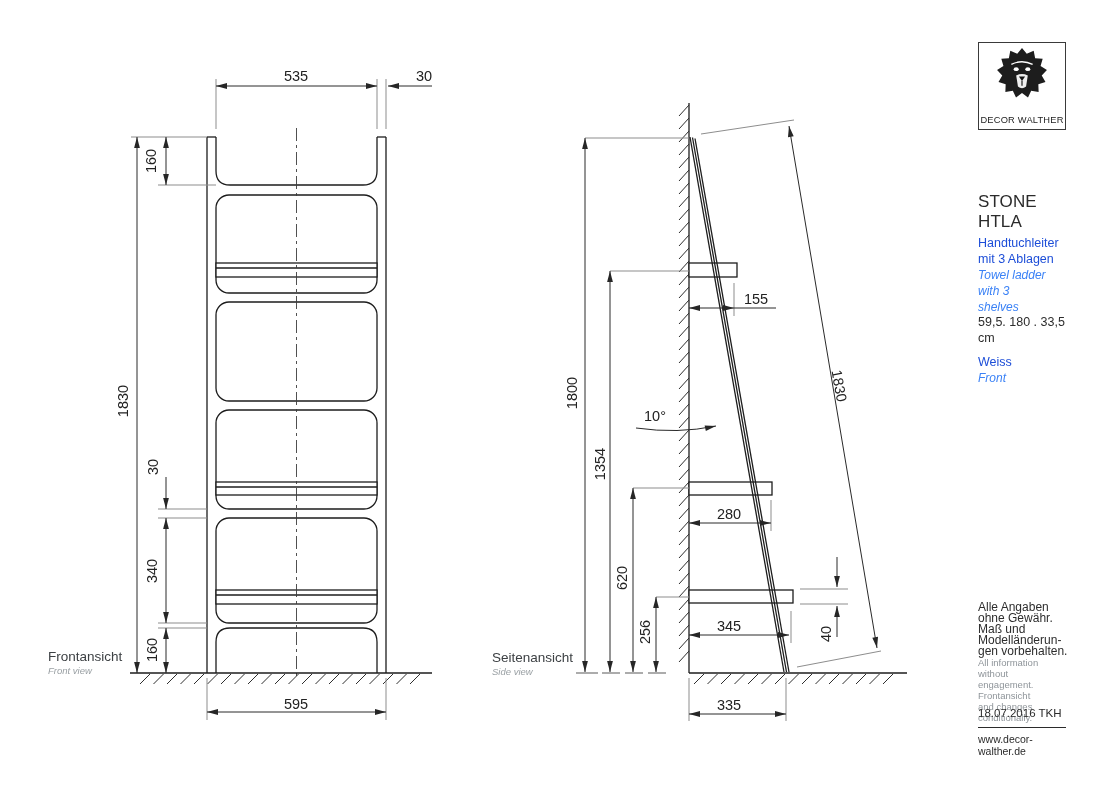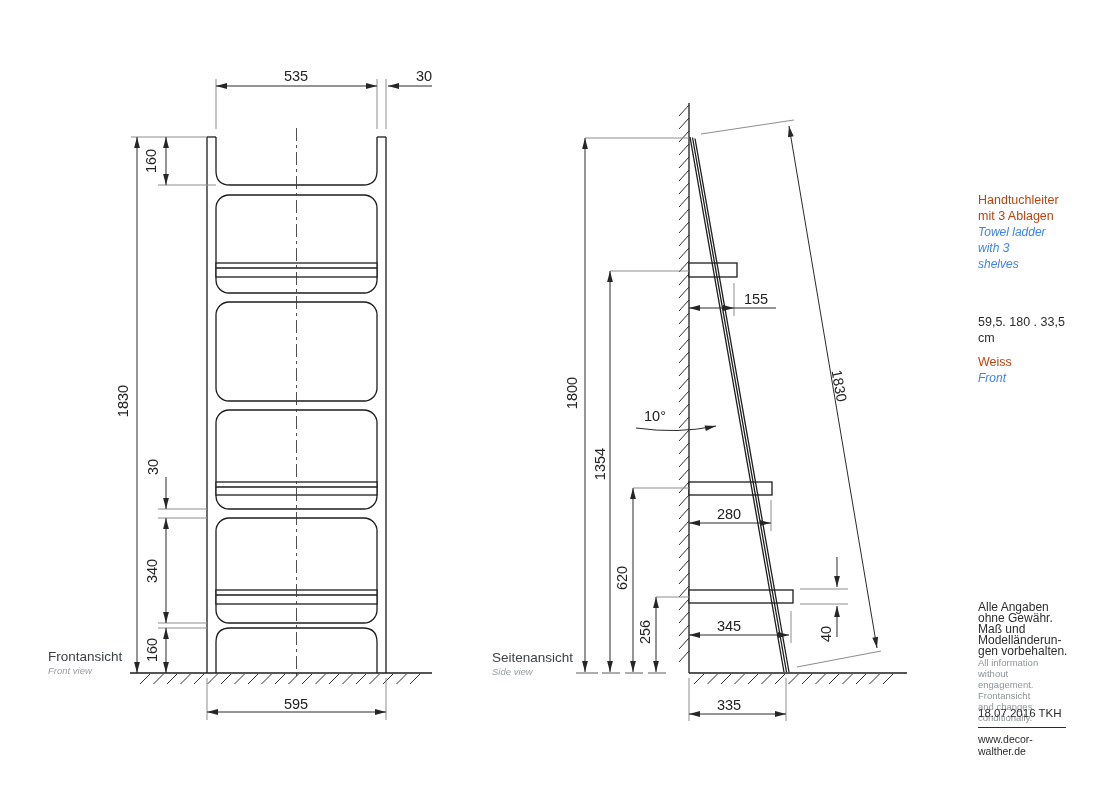--- a/index.html
+++ b/index.html
@@ -18,21 +18,21 @@
   text.vlabel{font-size:13.5px;fill:#3d4144;}
   text.vlabel-en{font-size:9.5px;fill:#9aa0a4;font-style:italic;}
   
   .panel{position:absolute;left:978px;top:42px;width:92px;height:718px;color:#2d2d2d;}
   .logo-box{position:absolute;left:0;top:0;width:86px;height:86px;border:1.5px solid #3a3a3a;
             display:flex;flex-direction:column;align-items:center;justify-content:flex-end;}
   .logo-box svg{position:absolute;top:3px;left:14px;}
   .brand{font-size:9.3px;letter-spacing:0.2px;color:#1d1d1d;margin-bottom:4px;white-space:nowrap;}
   .product-block{position:absolute;left:0;top:150px;}
   .product-name{font-size:17px;letter-spacing:0.1px;color:#2b2b2b;margin-bottom:3px;}
-  .de-line{font-size:12.5px;line-height:16px;color:#c2410c;}
+  .de-line{font-size:12.5px;line-height:16px;color:#1d4ed8;}
   .en-line{font-size:12px;line-height:16px;color:#3b82f6;font-style:italic;}
   .size-block{position:absolute;left:0;top:272px;}
   .size-line{font-size:12.5px;line-height:16px;}
   .color-block{position:absolute;left:0;top:312px;}
   .legal-block{position:absolute;left:0;top:560px;}
   .legal-de{font-size:12px;line-height:11px;color:#2d2d2d;}
   .legal-en{font-size:9.5px;line-height:11px;color:#8f959a;}
   .date-line{position:absolute;left:0;top:665px;font-size:11.5px;color:#2b2b2b;text-align:center;}
   .rule{position:absolute;left:0;top:685px;width:88px;border-top:1.3px solid #2b2b2b;}
   .website{position:absolute;left:0;top:691px;font-size:10.5px;color:#2b2b2b;}
@@ -176,22 +176,35 @@
     <text class="dt" x="729" y="706" text-anchor="middle" dominant-baseline="middle">335</text>
   </g>
 
   <text class="vlabel" x="48" y="661">Frontansicht</text>
   <text class="vlabel-en" x="48" y="674">Front view</text>
   <text class="vlabel" x="492" y="662">Seitenansicht</text>
   <text class="vlabel-en" x="492" y="675">Side view</text>
 </svg>
 
 <div class="panel">
+  <div class="logo-box">
+    <svg width="58" height="58" viewBox="0 0 60 60">
+      <path d="M30.0,2.0L34.9,8.1L42.1,5.0L43.6,12.7L51.4,13.2L49.2,20.7L55.8,24.9L50.4,30.5L54.3,37.2L46.9,39.6L47.2,47.5L39.5,46.2L36.2,53.2L30.0,48.5L23.8,53.2L20.5,46.2L12.8,47.5L13.1,39.6L5.7,37.2L9.6,30.5L4.2,24.9L10.8,20.7L8.6,13.2L16.4,12.7L17.9,5.0L25.1,8.1L30.0,2.0Z" fill="#1d1d1d"></path>
+      <ellipse cx="24" cy="24" rx="2.6" ry="1.9" fill="#ffffff"></ellipse>
+      <ellipse cx="36" cy="24" rx="2.6" ry="1.9" fill="#ffffff"></ellipse>
+      <path d="M19,19 Q30,13.5 41,19" stroke="#ffffff" stroke-width="1.4" fill="none"></path>
+      <path d="M24,30.5 Q30,27.5 36,30.5 L34.2,42 Q30,45.5 25.8,42 Z" fill="#efefef"></path>
+      <path d="M26.8,31.5 h6.4 l-3.2,4.6 z" fill="#151515"></path>
+      <line x1="30" y1="36" x2="30" y2="41" stroke="#151515" stroke-width="1.2"></line>
+    </svg>
+    <div class="brand">DECOR WALTHER</div>
+  </div>
 
   <div class="product-block">
+    <div class="product-name">STONE HTLA</div>
     <div class="de-line">Handtuchleiter</div>
     <div class="de-line">mit 3 Ablagen</div>
     <div class="en-line">Towel ladder with 3</div>
     <div class="en-line">shelves</div>
   </div>
 
   <div class="size-block">
     <div class="size-line">59,5. 180 . 33,5</div>
     <div class="size-line">cm</div>
   </div>

